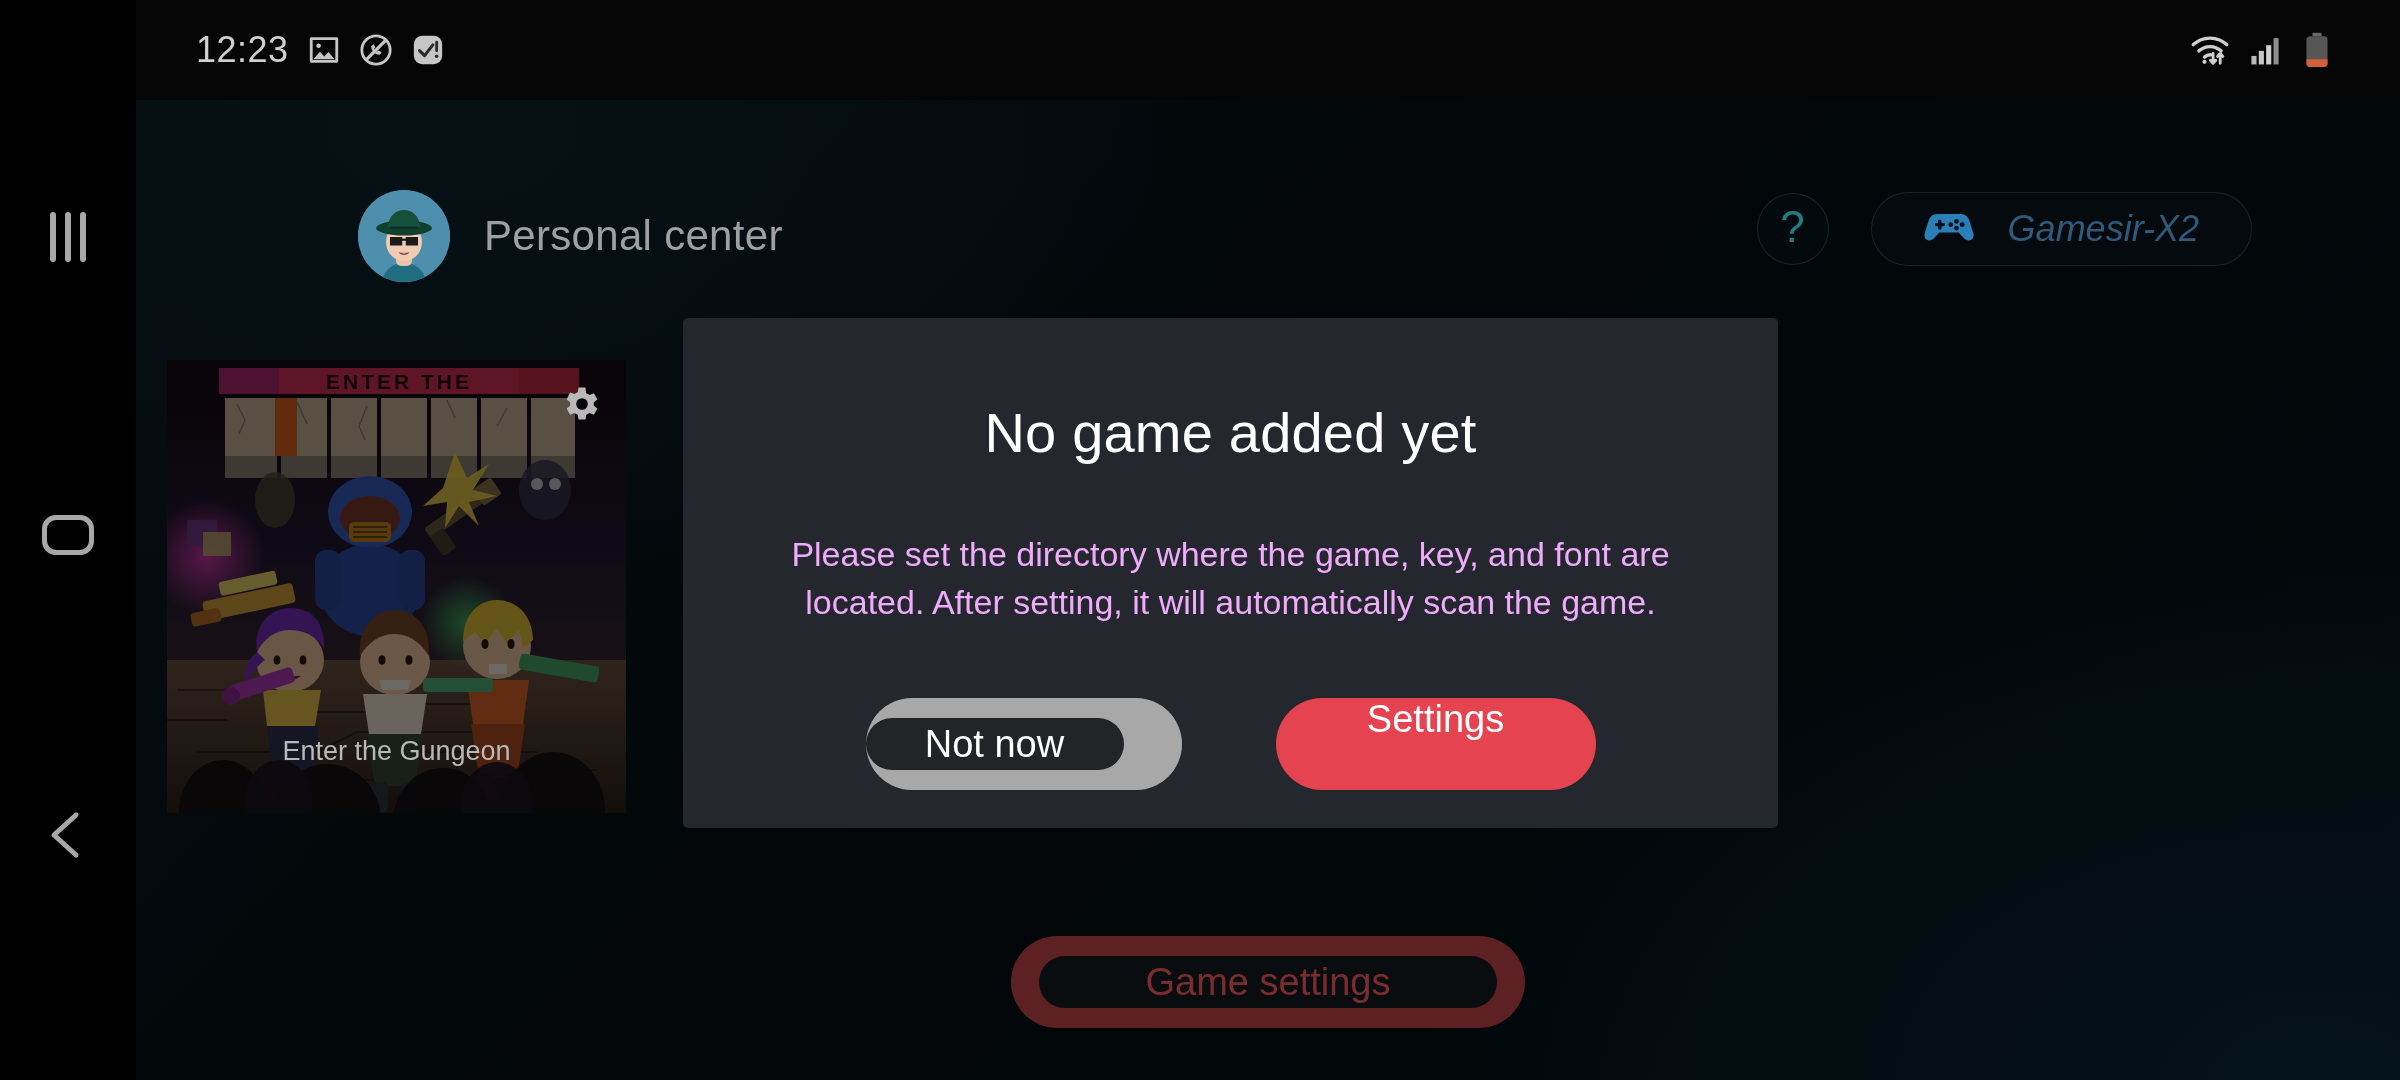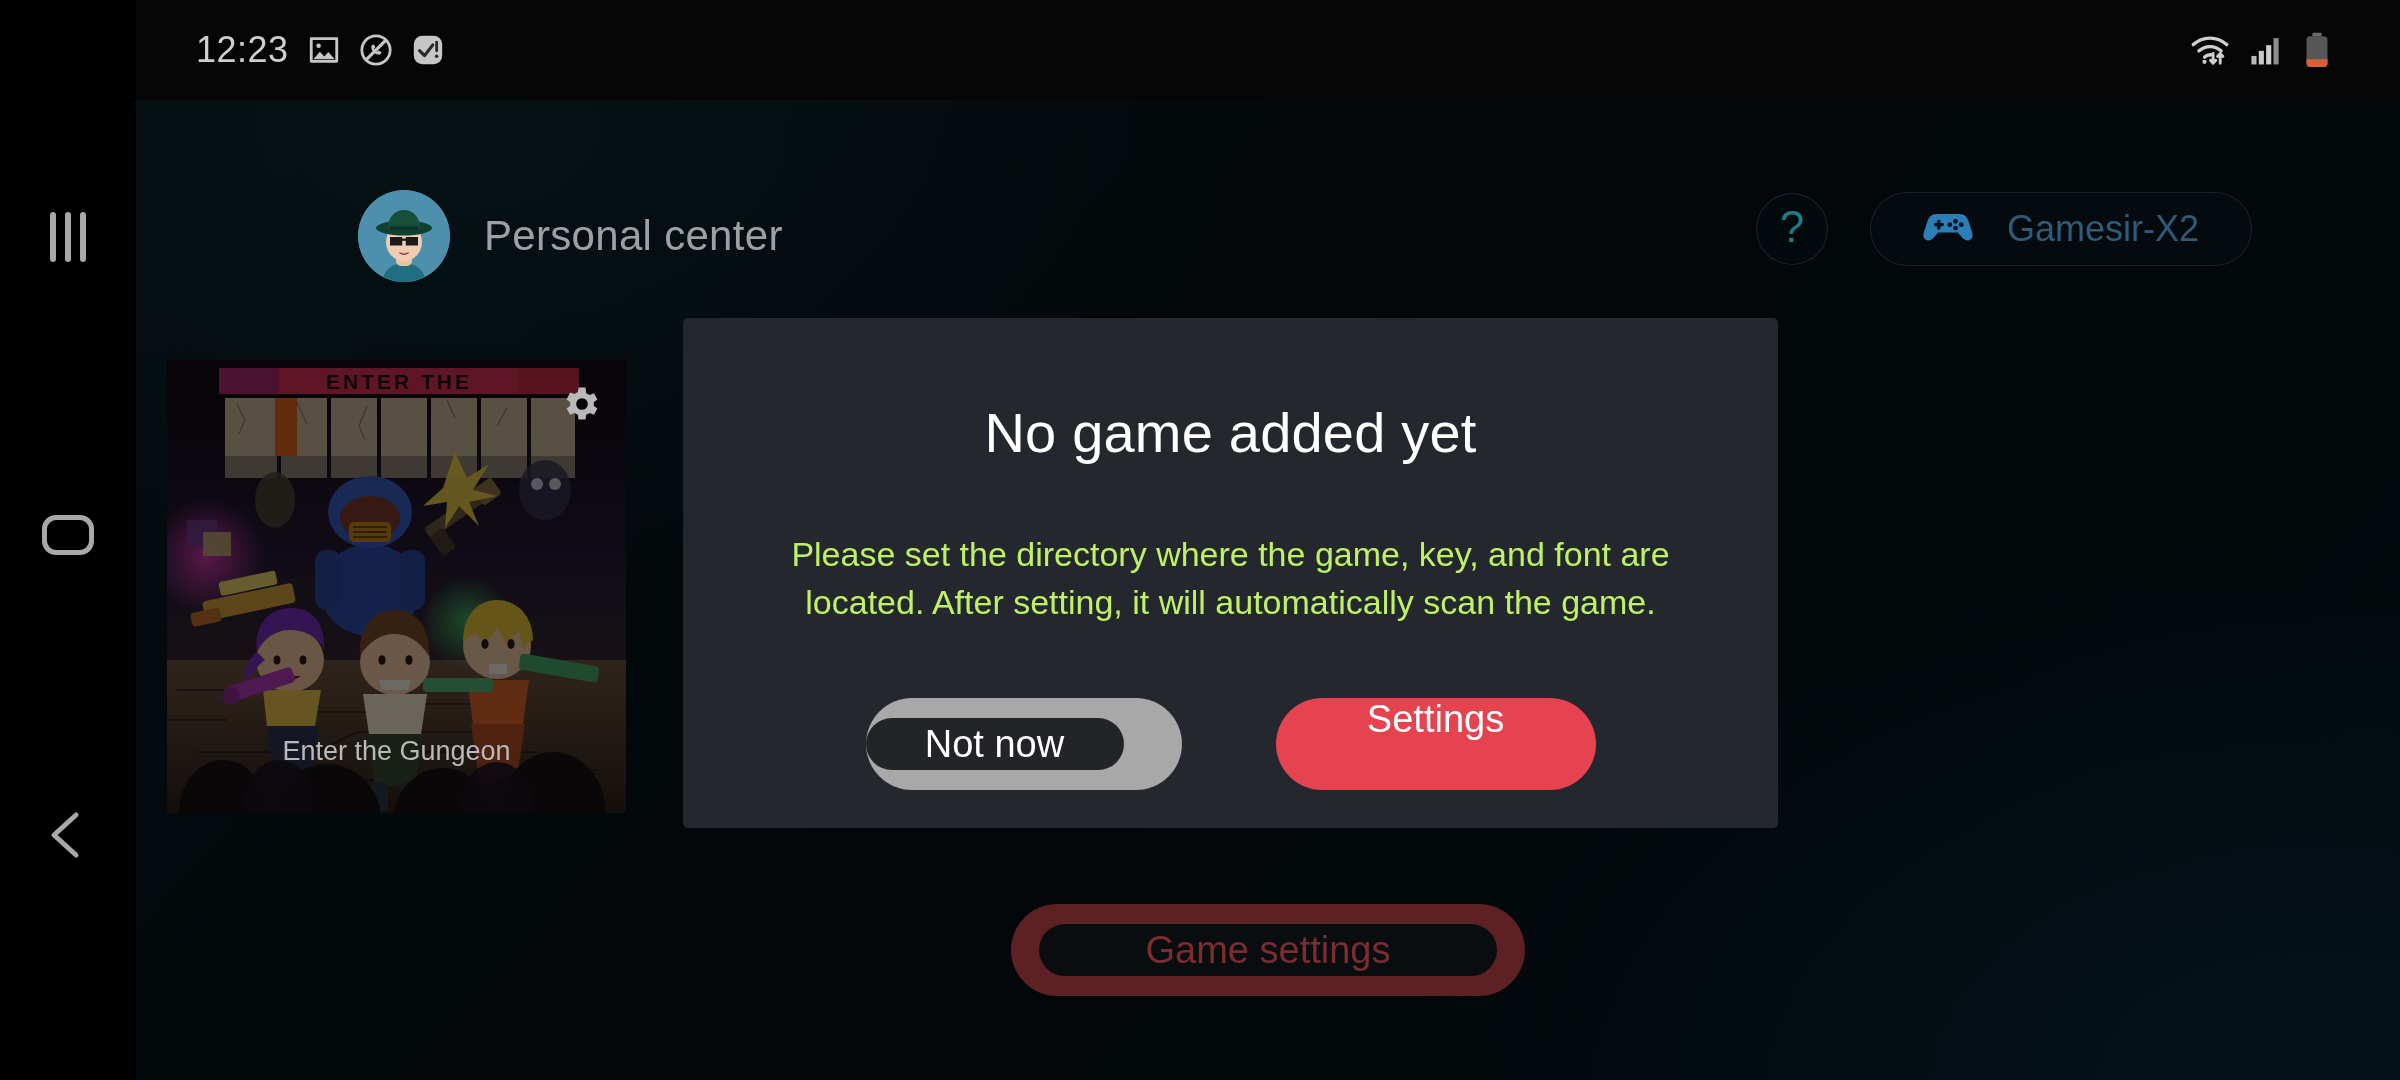--- a/index.html
+++ b/index.html
@@ -121,21 +121,21 @@
   }
   #device-pill {
     height:74px; min-width:372px;
     border-radius:37px;
     border:1px solid rgba(70,100,110,0.30);
     background:#040a0e;
     display:flex; align-items:center; justify-content:center;
     gap:34px; padding:0 52px;
   }
   #device-name {
-    font-size:36px; color:#2f5a7a; white-space:nowrap;
+    font-size:36px; color:#2f5a7a; white-space:nowrap;font-style:italic;
   }
 
   
   #game-tile {
     position:absolute; left:31px; top:272px;
     width:459px; height:453px;
     background:#0a0508;
     overflow:hidden;
   }
   #cover-art { position:absolute; inset:0; }
@@ -148,21 +148,21 @@
     position:absolute; right:22px; top:22px;
     width:44px; height:44px;
   }
   #tile-label {
     position:absolute; left:0; right:0; bottom:46px;
     text-align:center; font-size:27px; color:#b9b9b9;
   }
 
   
   #game-settings-button {
-    position:absolute; left:50%; top:816px;
+    position:absolute; left:50%; top:848px;
     transform:translateX(-50%);
     width:514px; height:92px;
     border-radius:46px;
     background:#5d2023;
     display:flex; align-items:center; justify-content:center;
   }
   #game-settings-inner {
     width:458px; height:52px;
     border-radius:26px;
     background:#0a0d0f;
@@ -183,21 +183,21 @@
   }
   #dialog-title {
     position:absolute; left:0; right:0; top:82px;
     text-align:center;
     font-size:56px; color:#ffffff;
     letter-spacing:0.2px;
   }
   #dialog-message {
     position:absolute; left:104px; right:104px; top:212px;
     text-align:center;
-    font-size:34px; line-height:1.42; color:#bef264;
+    font-size:34px; line-height:1.42; color:#f0abfc;
   }
   #dialog-actions {
     position:absolute; left:0; right:0; top:380px;
     display:flex; justify-content:center; align-items:center;
     gap:94px;
   }
   #not-now-button {
     width:316px; height:92px; border-radius:46px;
     background:#a8a8a8;
     display:flex; align-items:center; justify-content:flex-start;

